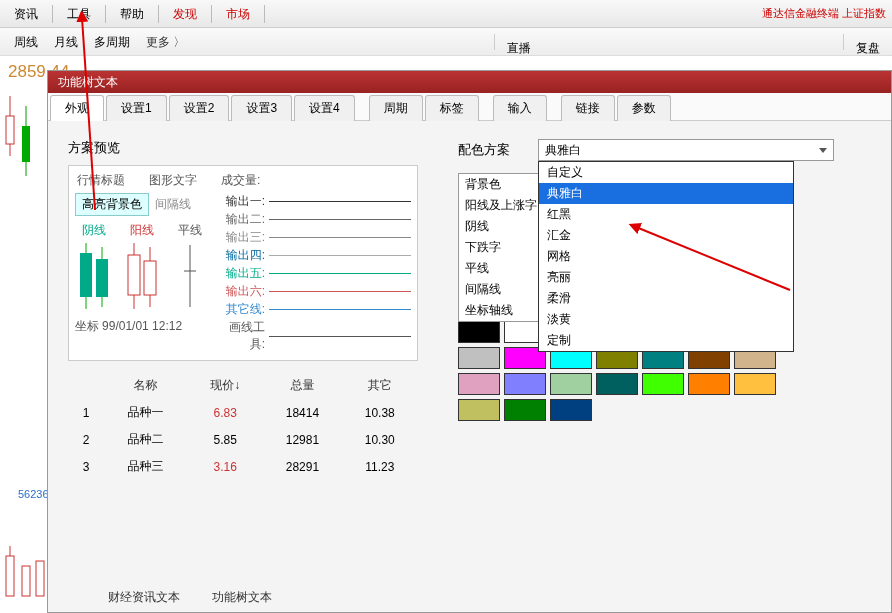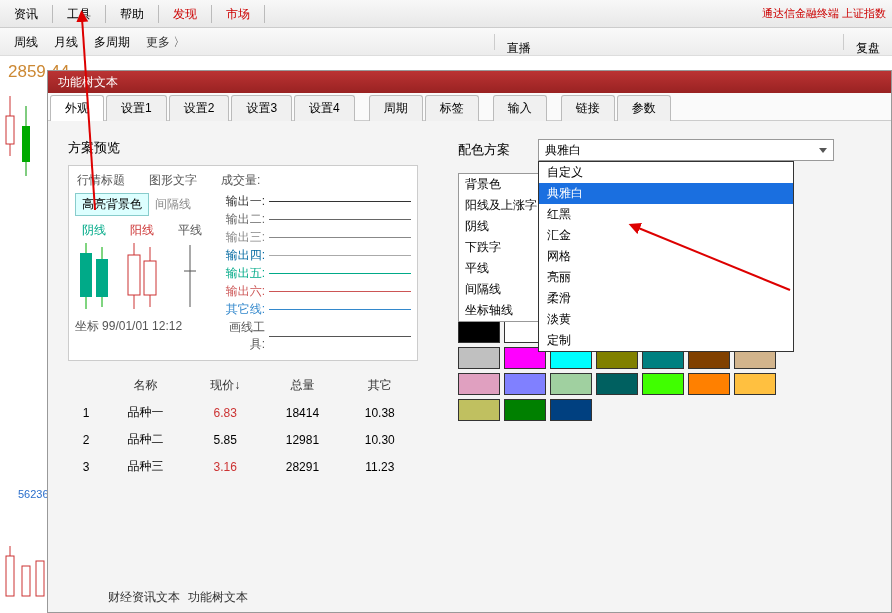--- a/index.html
+++ b/index.html
@@ -62,21 +62,21 @@
 .dropdown { position:absolute; top:22px; left:0; width:256px; background:#fff; border:1px solid #333; z-index:50; }
 .dropdown .opt { padding:2px 8px; cursor:pointer;}
 .dropdown .opt.sel { background:#1a6fe0; color:#fff;}
 .attrlist { border:1px solid #999; background:#fff; width:86px; position:absolute; }
 .attrlist .a { padding:2px 6px; cursor:pointer;}
 
 .swatches { margin-top:160px; display:flex; flex-wrap:wrap; gap:4px; width:340px;}
 .swatch { width:42px; height:22px; border:1px solid #333; cursor:pointer;}
 .swatch.sel { outline:2px dotted #000; outline-offset:-4px;}
 
-.bottom-texts { position:absolute; left:60px; bottom:6px; display:flex; gap:8px; color:#333;}
+.bottom-texts { position:absolute; left:60px; bottom:6px; display:flex; gap:32px; color:#333;}
 
 
 .anno { position:absolute; pointer-events:none; z-index:100;}
 </style>
 </head>
 <body>
 
 <div class="menubar">
   <div class="item">资讯</div>
   <div class="sep"></div>

